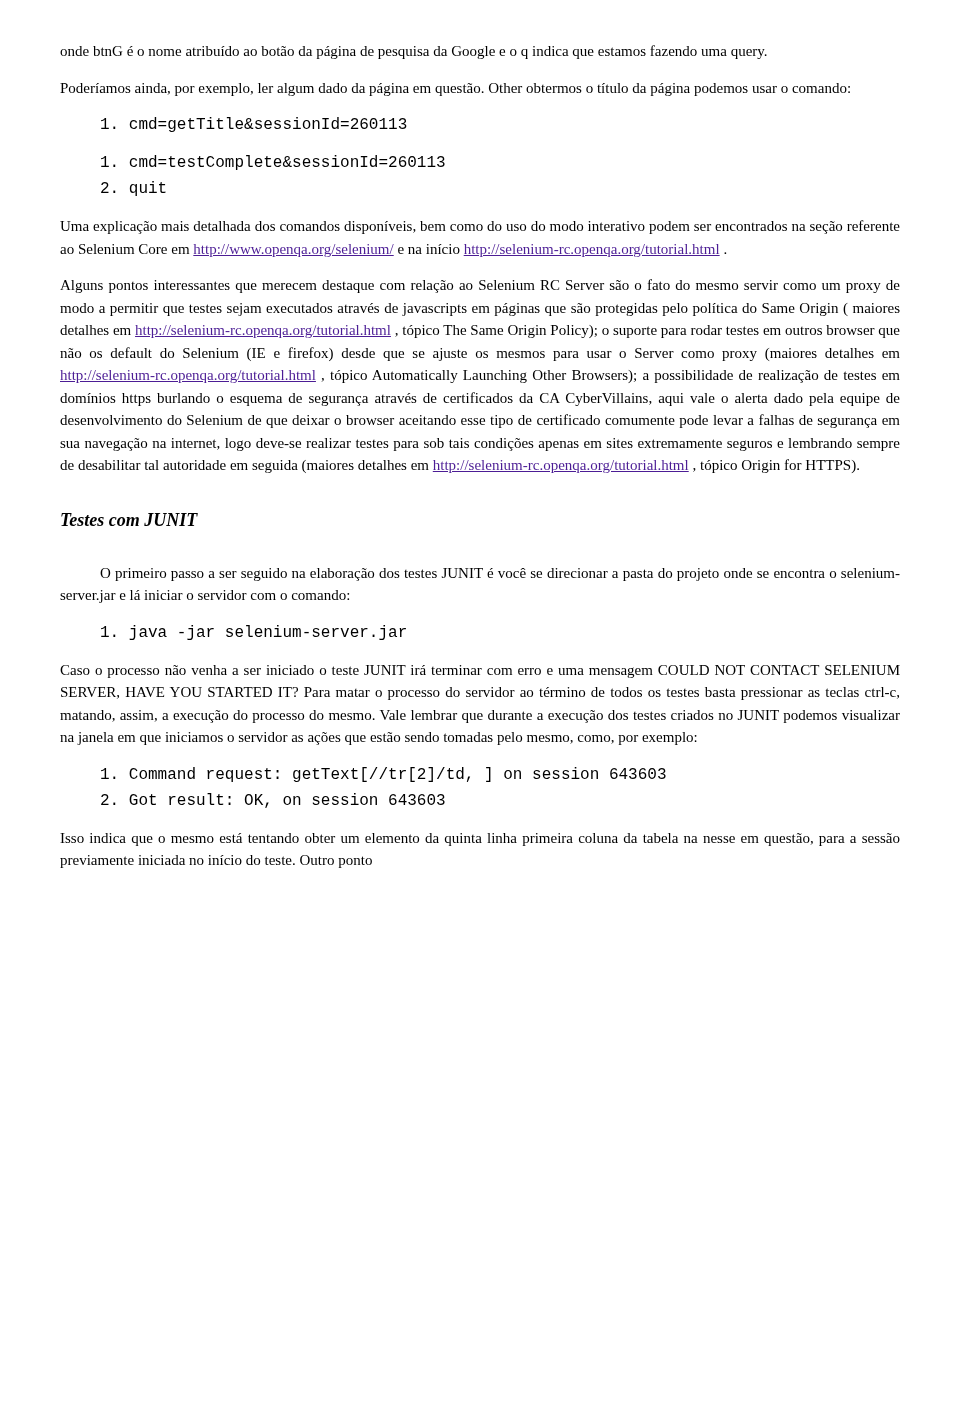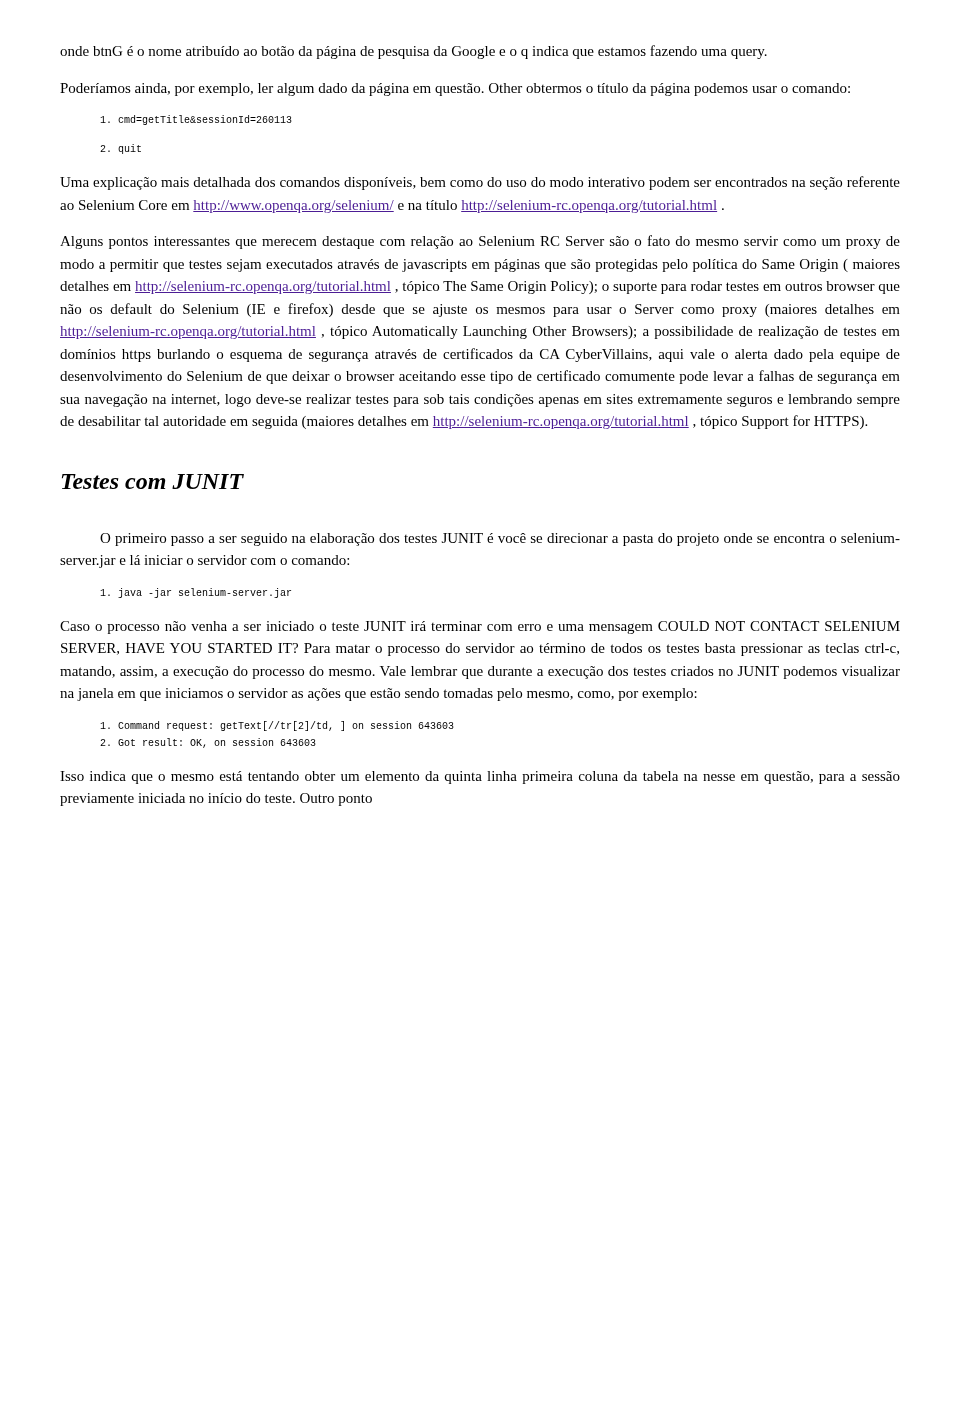--- a/index.html
+++ b/index.html
@@ -24,35 +24,35 @@
       text-align: justify;
     }
 
     .text-block p {
       margin-bottom: 10px;
       text-align: justify;
     }
 
     .code-block {
       font-family: "Courier New", Courier, monospace;
-      font-size: 10px;
+      font-size: 16px;
       margin: 14px 0 14px 40px;
       color: #000;
     }
 
     .code-line {
       display: block;
       margin-bottom: 2px;
     }
 
     .section-heading {
       font-family: "Times New Roman", Times, serif;
       font-style: italic;
       font-weight: bold;
-      font-size: 24px;
+      font-size: 18px;
       margin: 30px 0 20px 0;
       color: #000;
     }
 
     a {
       color: #4c1d95;
       text-decoration: underline;
     }
 
     .indent {
@@ -72,42 +72,43 @@
   <div class="text-block">
     <p>Poderíamos ainda, por exemplo, ler algum dado da página em questão. Other obtermos o título da página podemos usar o comando:</p>
   </div>
 
   <div class="code-block">
     <span class="code-line">1. cmd=getTitle&amp;sessionId=260113</span>
   </div>
 
 
   <div class="code-block">
+    <span class="code-line">1. cmd=testComplete&amp;sessionId=260113</span>
     <span class="code-line">2. quit</span>
   </div>
 
   <div class="text-block">
     <p>
       <span>Uma explicação mais detalhada dos comandos disponíveis, bem como do uso do modo interativo podem ser encontrados na seção referente ao Selenium Core em</span>
       <a href="#">http://www.openqa.org/selenium/</a>
-      <span> e na título </span>
+      <span> e na início </span>
       <a href="#">http://selenium-rc.openqa.org/tutorial.html</a>
       <span>.</span>
     </p>
   </div>
 
   <div class="text-block">
     <p>
       <span>Alguns pontos interessantes que merecem destaque com relação ao Selenium RC Server são o fato do mesmo servir como um proxy de modo a permitir que testes sejam executados através de javascripts em páginas que são protegidas pelo política do Same Origin ( maiores detalhes em</span>
       <a href="#">http://selenium-rc.openqa.org/tutorial.html</a>
       <span>, tópico The Same Origin Policy); o suporte para rodar testes em outros browser que não os default do Selenium (IE e firefox) desde que se ajuste os mesmos para usar o Server como proxy (maiores detalhes em</span>
       <a href="#">http://selenium-rc.openqa.org/tutorial.html</a>
       <span>, tópico Automatically Launching Other Browsers); a possibilidade de realização de testes em domínios https burlando o esquema de segurança através de certificados da CA CyberVillains, aqui vale o alerta dado pela equipe de desenvolvimento do Selenium de que deixar o browser aceitando esse tipo de certificado comumente pode levar a falhas de segurança em sua navegação na internet, logo deve-se realizar testes para sob tais condições apenas em sites extremamente seguros e lembrando sempre de desabilitar tal autoridade em seguida (maiores detalhes em</span>
       <a href="#">http://selenium-rc.openqa.org/tutorial.html</a>
-      <span>, tópico Support for HTTPS).</span>
+      <span>, tópico Origin for HTTPS).</span>
     </p>
   </div>
 
   <div class="section-heading">
     <span>Testes com JUNIT</span>
   </div>
 
   <div class="text-block">
     <p class="indent">O primeiro passo a ser seguido na elaboração dos testes JUNIT é você se direcionar a pasta do projeto onde se encontra o selenium-server.jar e  lá iniciar o servidor com o comando:</p>
   </div>

